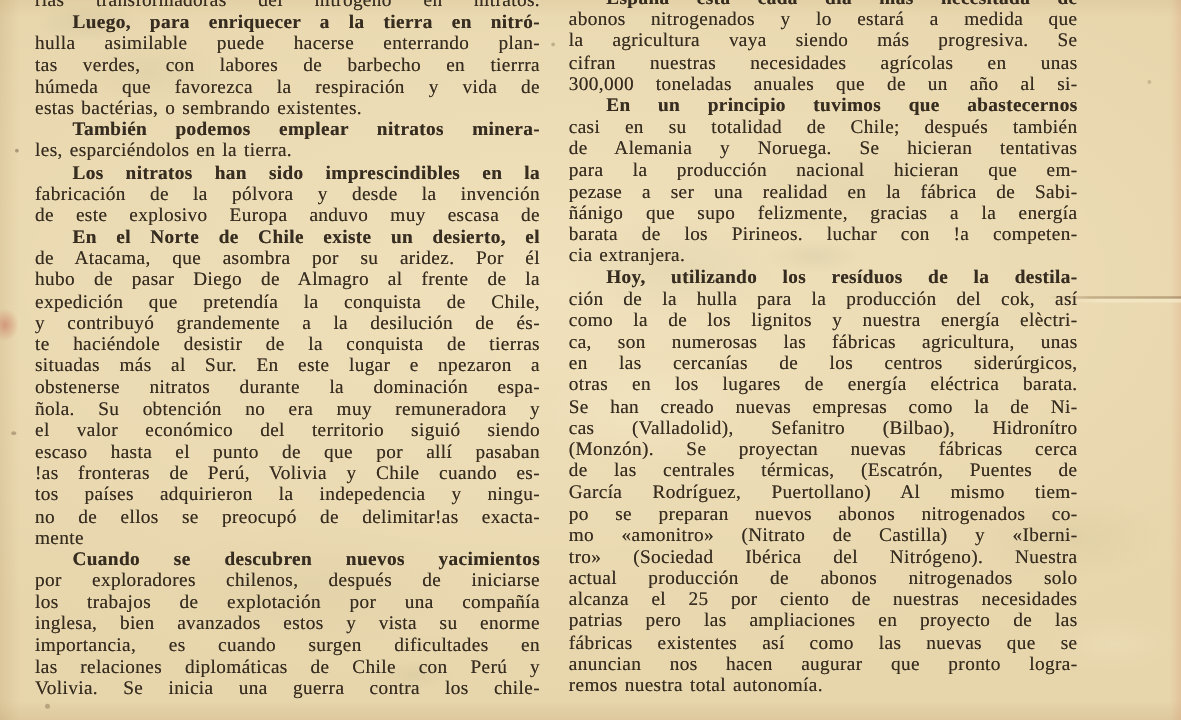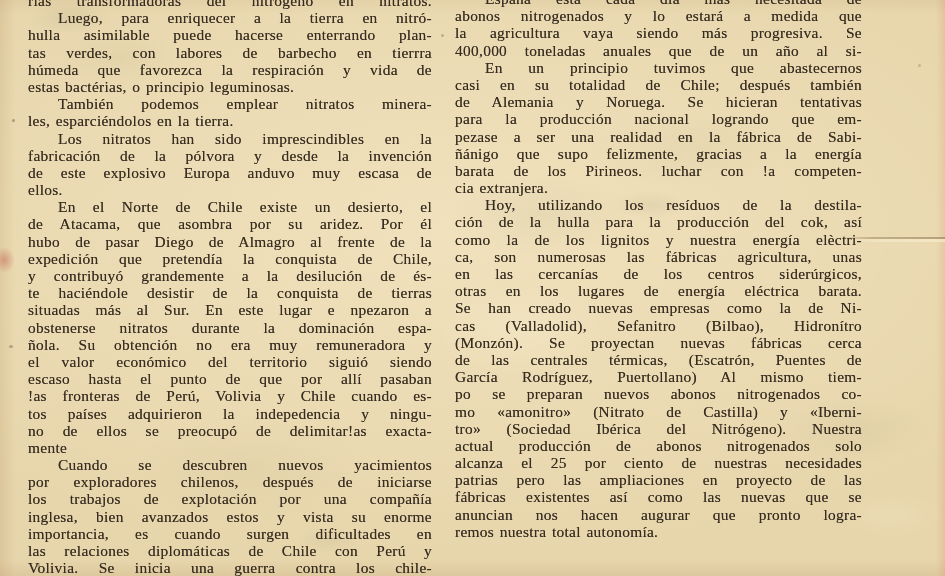--- a/index.html
+++ b/index.html
@@ -65,21 +65,21 @@
     line-height: 17.2px;
     font-size: 15.4px;
     letter-spacing: 0.3px;
     word-spacing: 1.5px;
     text-align: justify;
     text-align-last: justify;
     white-space: normal;
     overflow: hidden;
     text-shadow: 0 0 0.5px rgba(54,44,32,0.65);
   }
-  .line.indent { text-indent: 30px; }
+  .line.indent { text-indent: 30px; font-weight: bold; }
   .line.last { text-align-last: left; }
 </style>
 </head>
 <body>
 
 <div class="paper">
   <div class="mottle"></div>
   <div class="stain-pink"></div>
   <div class="speck s1"></div>
   <div class="speck s2"></div>
@@ -87,27 +87,26 @@
   <div class="speck s4"></div>
   <div class="speck s5"></div>
   <div class="crease"></div>
 
   <div class="col col-left">
       <div class="line">rias transformadoras del nitrógeno en nitratos.</div>
       <div class="line indent">Luego, para enriquecer a la tierra en nitró-</div>
       <div class="line">hulla asimilable puede hacerse enterrando plan-</div>
       <div class="line">tas verdes, con labores de barbecho en tierrra</div>
       <div class="line">húmeda que favorezca la respiración y vida de</div>
-      <div class="line last">estas bactérias, o principio leguminosas.</div>
+      <div class="line last">estas bactérias, o sembrando existentes.</div>
       <div class="line indent">También podemos emplear nitratos minera-</div>
       <div class="line last">les, esparciéndolos en la tierra.</div>
       <div class="line indent">Los nitratos han sido imprescindibles en la</div>
       <div class="line">fabricación de la pólvora y desde la invención</div>
       <div class="line">de este explosivo Europa anduvo muy escasa de</div>
-      <div class="line last">ellos.</div>
       <div class="line indent">En el Norte de Chile existe un desierto, el</div>
       <div class="line">de Atacama, que asombra por su aridez. Por él</div>
       <div class="line">hubo de pasar Diego de Almagro al frente de la</div>
       <div class="line">expedición que pretendía la conquista de Chile,</div>
       <div class="line">y contribuyó grandemente a la desilución de és-</div>
       <div class="line">te haciéndole desistir de la conquista de tierras</div>
       <div class="line">situadas más al Sur. En este lugar e npezaron a</div>
       <div class="line">obstenerse nitratos durante la dominación espa-</div>
       <div class="line">ñola. Su obtención no era muy remuneradora y</div>
       <div class="line">el valor económico del territorio siguió siendo</div>
@@ -121,25 +120,26 @@
       <div class="line">los trabajos de explotación por una compañía</div>
       <div class="line">inglesa, bien avanzados estos y vista su enorme</div>
       <div class="line">importancia, es cuando surgen dificultades en</div>
       <div class="line">las relaciones diplomáticas de Chile con Perú y</div>
       <div class="line">Volivia. Se inicia una guerra contra los chile-</div>
     </div>
   <div class="col col-right">
       <div class="line indent">España está cada día más necesitada de</div>
       <div class="line">abonos nitrogenados y lo estará a medida que</div>
       <div class="line">la agricultura vaya siendo más progresiva. Se</div>
-      <div class="line">400,000 toneladas anuales que de un año al si-</div>
+      <div class="line">cifran nuestras necesidades agrícolas en unas</div>
+      <div class="line">300,000 toneladas anuales que de un año al si-</div>
       <div class="line indent">En un principio tuvimos que abastecernos</div>
       <div class="line">casi en su totalidad de Chile; después también</div>
       <div class="line">de Alemania y Noruega. Se hicieran tentativas</div>
-      <div class="line">para la producción nacional logrando que em-</div>
+      <div class="line">para la producción nacional hicieran que em-</div>
       <div class="line">pezase a ser una realidad en la fábrica de Sabi-</div>
       <div class="line">ñánigo que supo felizmente, gracias a la energía</div>
       <div class="line">barata de los Pirineos. luchar con !a competen-</div>
       <div class="line last">cia extranjera.</div>
       <div class="line indent">Hoy, utilizando los resíduos de la destila-</div>
       <div class="line">ción de la hulla para la producción del cok, así</div>
       <div class="line">como la de los lignitos y nuestra energía elèctri-</div>
       <div class="line">ca, son numerosas las fábricas agricultura, unas</div>
       <div class="line">en las cercanías de los centros siderúrgicos,</div>
       <div class="line">otras en los lugares de energía eléctrica barata.</div>

